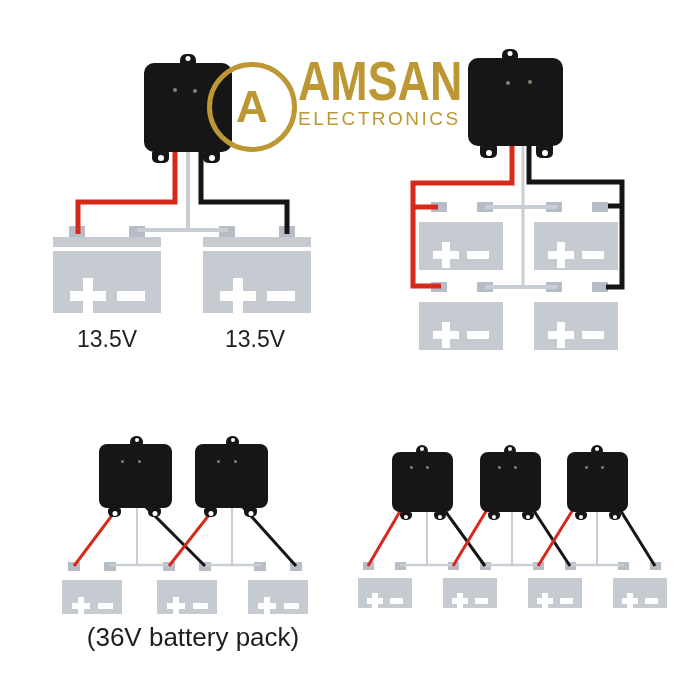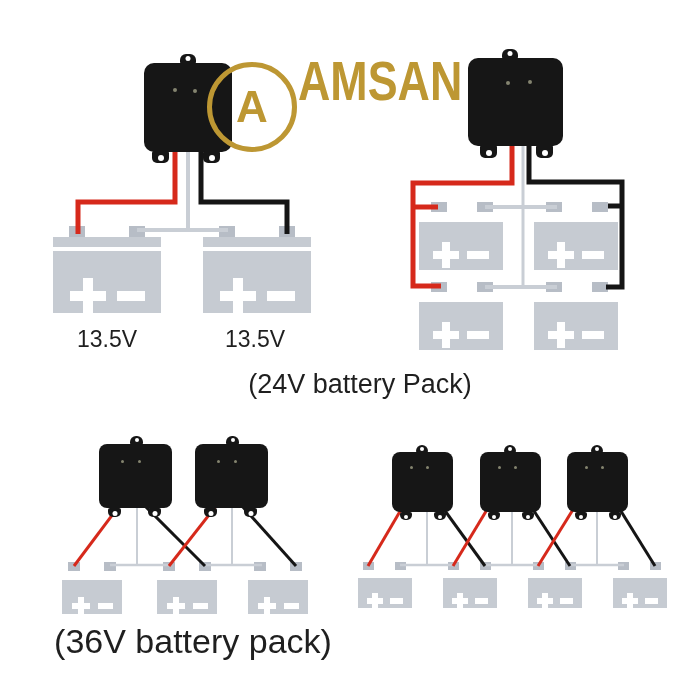--- a/index.html
+++ b/index.html
@@ -100,21 +100,21 @@
   .dev-xs .foot{width:12px;height:8px;bottom:-8px;}
   .dev-xs .f1{left:8px;} .dev-xs .f2{left:42px;}
   .dev-xs .foot .hole{width:4px;height:4px;bottom:1px;}
   .dev-xs .led{width:3px;height:3px;}
   .dev-xs .l1{left:18px;top:14px;} .dev-xs .l2{left:34px;top:14px;}
 
   
   .lbl{position:absolute;color:var(--text-dark,#1f1f1f);text-align:center;z-index:1;}
   .v-label{width:100px;top:326px;font-size:23px;}
   .cap-24{left:160px;top:369px;width:400px;font-size:27px;}
-  .cap-36{left:43px;top:622px;width:300px;font-size:34px;}
+  .cap-36{left:43px;top:622px;width:300px;font-size:26px;}
   .cap-48{left:349px;top:620px;width:300px;font-size:26px;}
 
   
   .logo{position:absolute;inset:0;z-index:4;}
   .logo-ring{position:absolute;left:207px;top:62px;width:80px;height:80px;border:5px solid var(--gold,#bd9733);
              border-radius:50%;display:flex;align-items:center;justify-content:center;}
   .logo-letter{color:var(--gold,#bd9733);font-size:44px;font-weight:bold;line-height:1;}
   .logo-name{position:absolute;left:298px;top:53px;color:var(--gold,#bd9733);font-size:56px;font-weight:bold;
              line-height:1;letter-spacing:0px;transform:scaleX(0.80);transform-origin:left top;white-space:nowrap;}
   .logo-sub{position:absolute;left:298px;top:109px;color:var(--gold,#bd9733);font-size:19px;
@@ -238,21 +238,20 @@
       </div>
     </div>
     <div class="bat bat-md" style="left:534px;top:293px">
       <span class="term t-pos"></span>
       <span class="term t-neg"></span>
       <div class="body">
         <span class="plus"></span>
         <span class="minus"></span>
       </div>
     </div>
-    <div class="lbl cap-24">(24V battery Pack)</div>
   </div>
 
   <div class="grp">
     <div class="dev dev-sm" style="left:99px;top:444px">
       <span class="tab">
           <i class="hole"></i>
         </span>
       <span class="foot f1">
           <i class="hole"></i>
         </span>
@@ -374,15 +373,16 @@
         <span class="minus"></span>
       </div>
     </div>
   </div>
 
   <div class="logo">
     <div class="logo-ring">
       <span class="logo-letter">A</span>
     </div>
     <div class="logo-name">AMSAN</div>
+    <div class="logo-sub">ELECTRONICS</div>
   </div>
 
 </div>
 
 </body></html>

